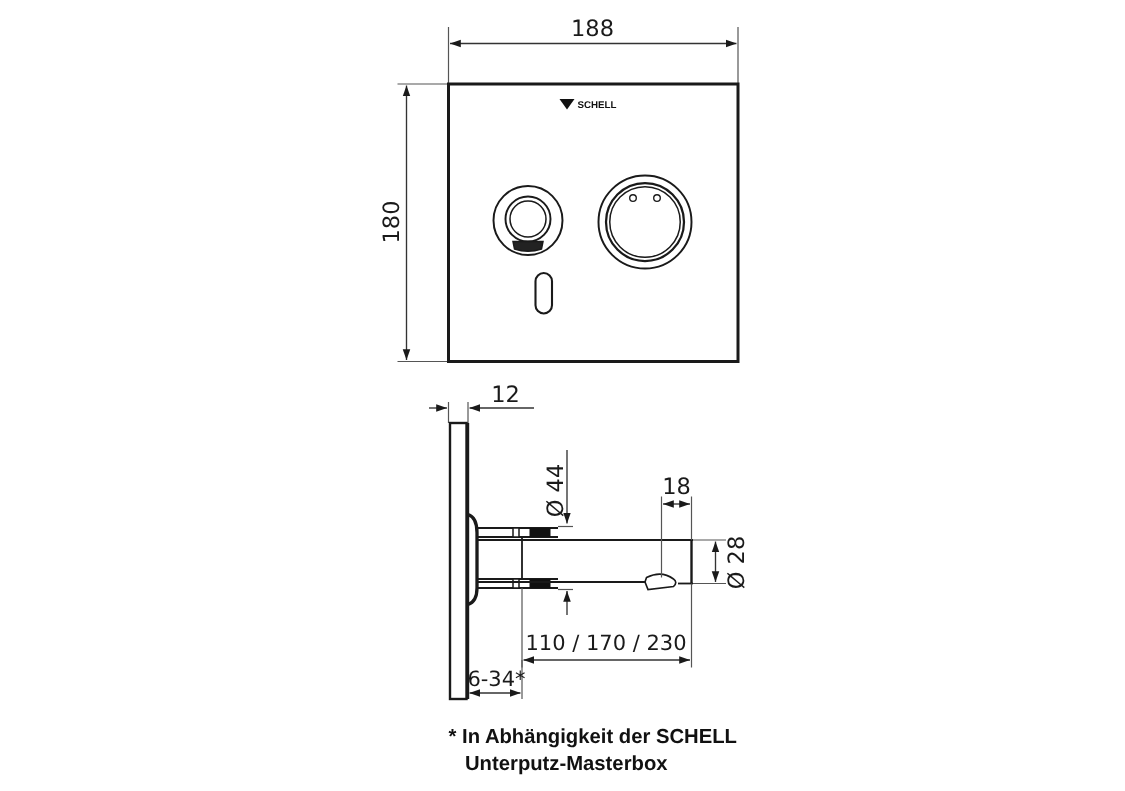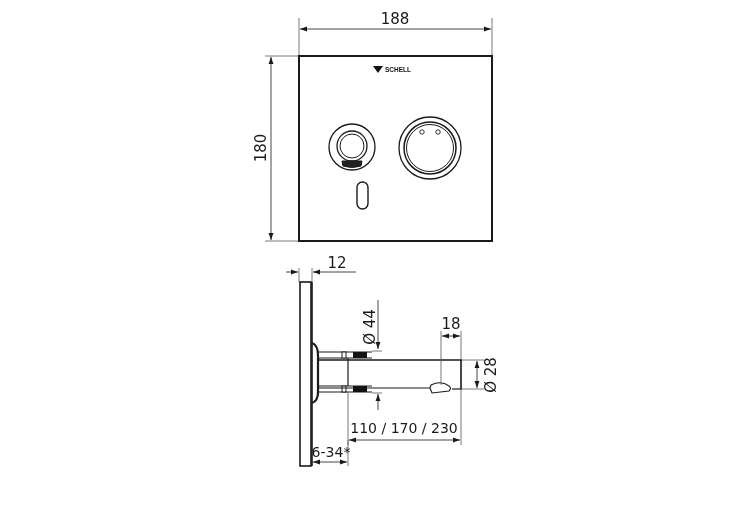--- a/index.html
+++ b/index.html
@@ -128,13 +128,15 @@
 
     <g>
       <line x1="348" y1="440" x2="348" y2="466" stroke="#555" stroke-width="0.8"></line>
       <line x1="313" y1="462" x2="347" y2="462" stroke="#333" stroke-width="0.9" marker-start="url(#arrow)" marker-end="url(#arrow)"></line>
       <text x="331" y="457" text-anchor="middle" class="dim-text-sm">6-34*</text>
     </g>
   </g>
 </svg>
 
 <div class="footnote">
+  <div>* In Abhängigkeit der SCHELL</div>
+  <div class="line2">Unterputz-Masterbox</div>
 </div>
 
 </body></html>

